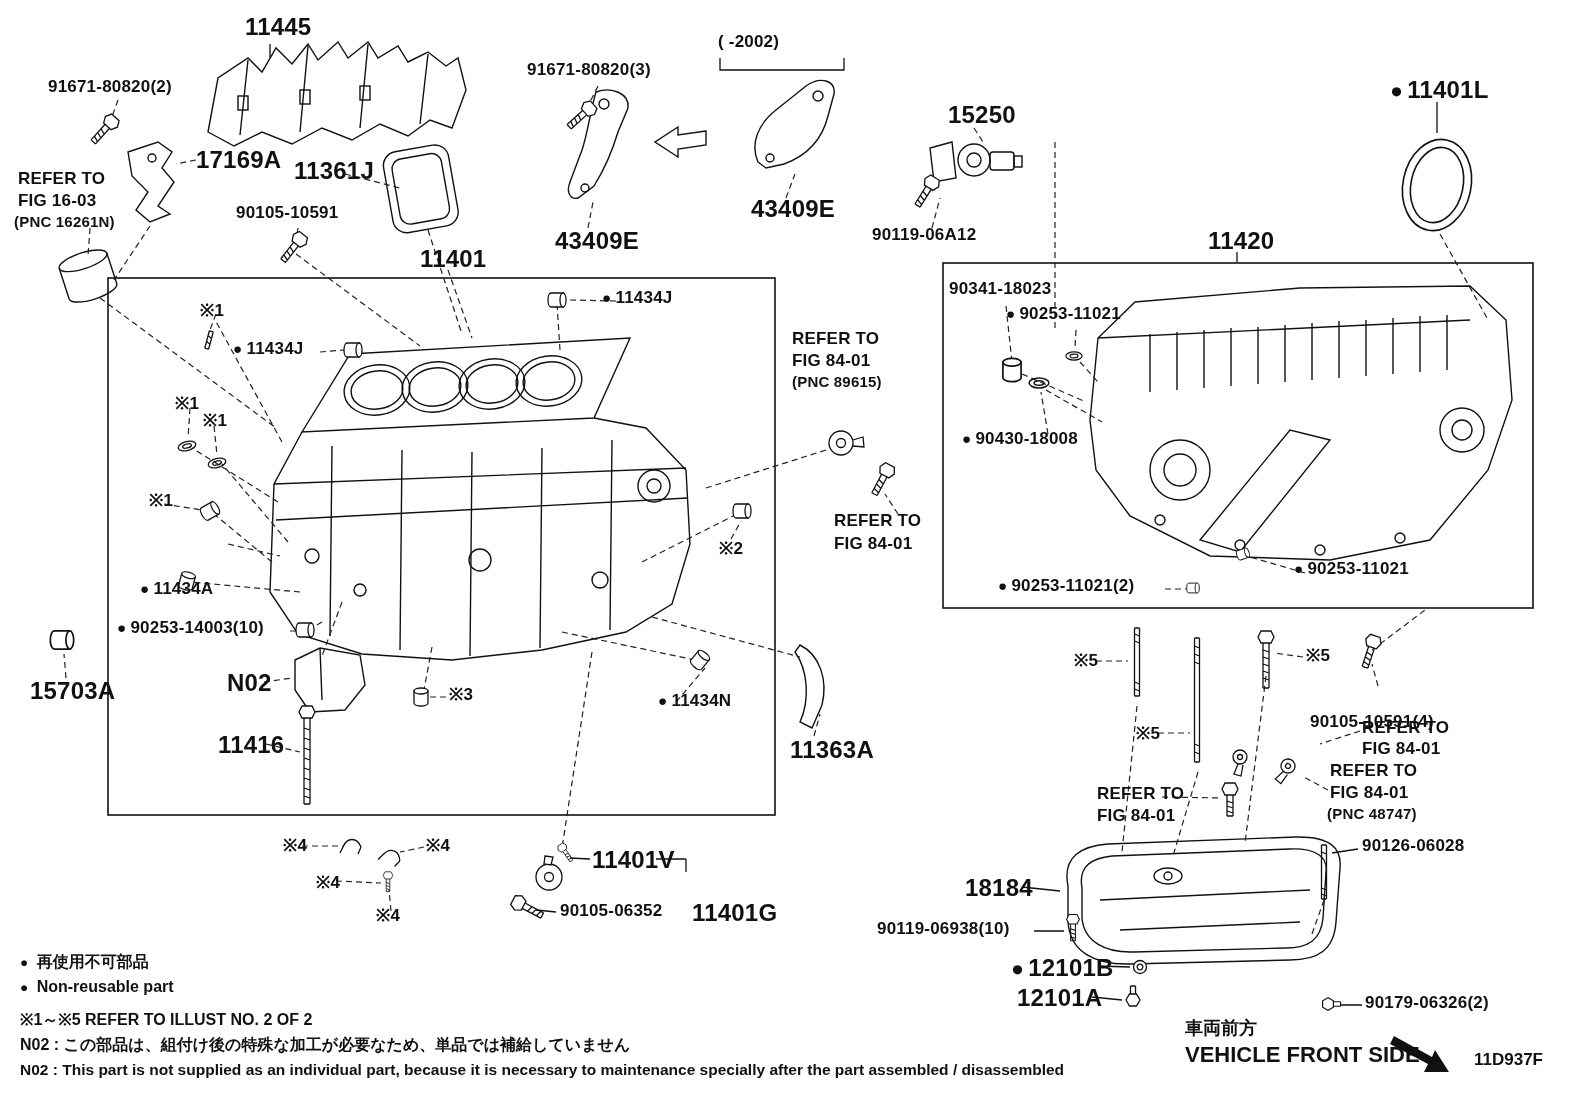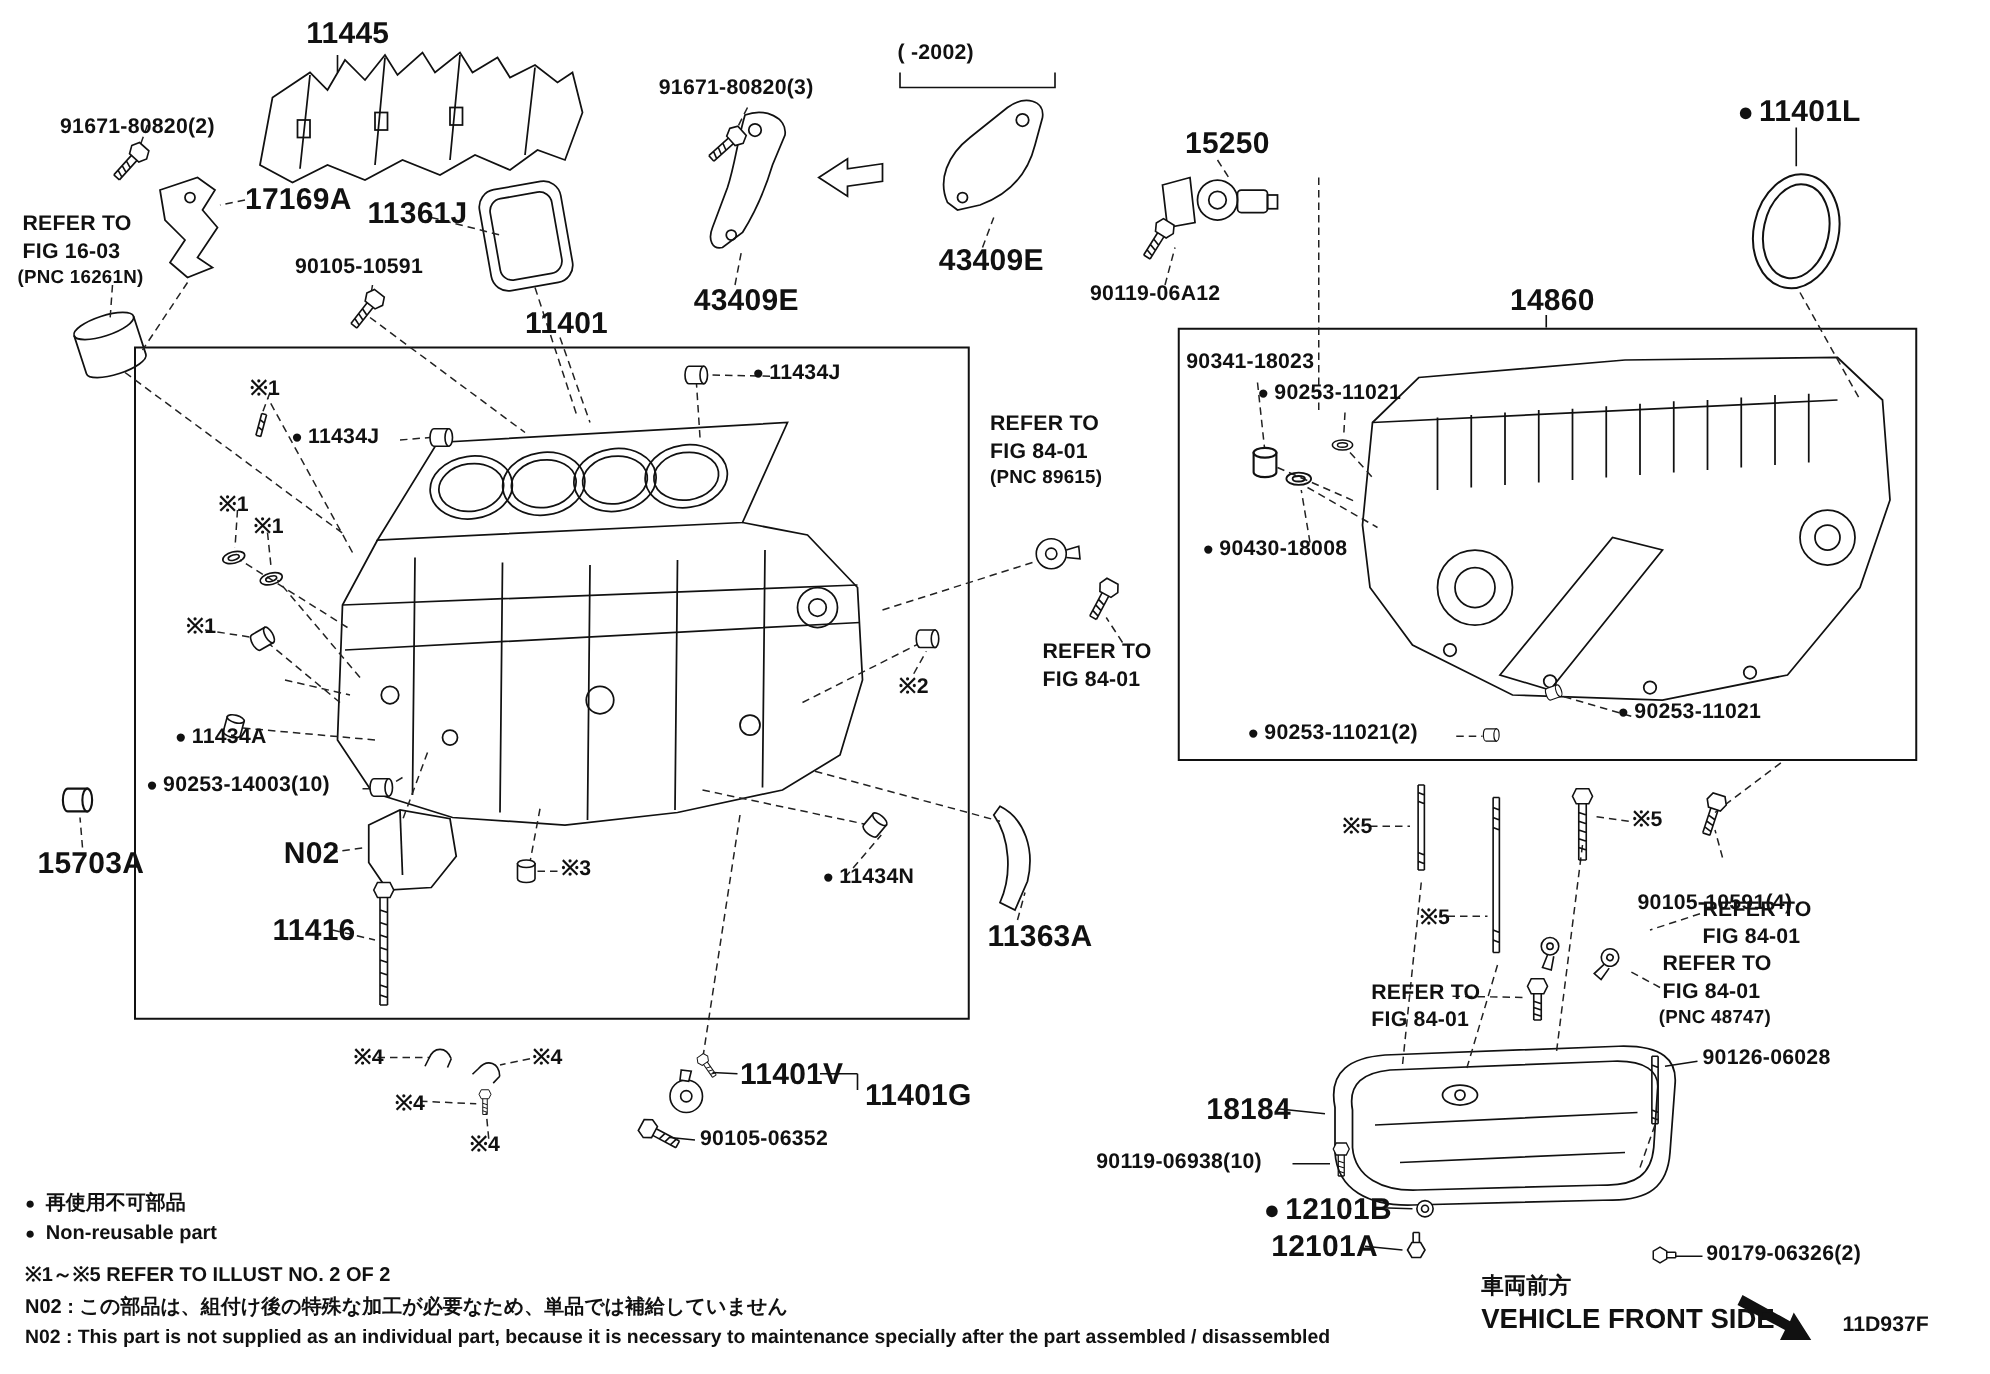--- a/index.html
+++ b/index.html
@@ -270,36 +270,36 @@
       <use href="#sym-jet" transform="translate(1288,766) rotate(25) scale(1)"></use>
       <use href="#sym-sensor" transform="translate(841,443) rotate(0) scale(1)"></use>
       <use href="#sym-knock" transform="translate(549,877) rotate(0) scale(1)"></use>
       <use href="#sym-bolt" transform="translate(566,853) rotate(-35) scale(0.6)"></use>
       <use href="#sym-bolt-xlong" transform="translate(307,758) rotate(0) scale(1)"></use>
     </g>
 </svg>
 
 <div id="labels-layer">
     <div class="lbl big" style="left: 245px; top: 14px;"><span>11445</span></div>
-    <div class="lbl" style="left: 48px; top: 92px; text-align: right;"><span>91671-80820(2)</span></div>
+    <div class="lbl" style="left: 48px; top: 78px; text-align: right;"><span>91671-80820(2)</span></div>
     <div class="lbl big" style="left: 196px; top: 147px;"><span>17169A</span></div>
     <div class="lbl" style="left: 18px; top: 170px;"><span>REFER TO</span></div>
     <div class="lbl" style="left: 18px; top: 192px;"><span>FIG 16-03</span></div>
     <div class="lbl small" style="left: 14px; top: 214px;"><span>(PNC 16261N)</span></div>
     <div class="lbl big" style="left: 294px; top: 158px;"><span>11361J</span></div>
     <div class="lbl" style="left: 236px; top: 204px;"><span>90105-10591</span></div>
     <div class="lbl big" style="left: 420px; top: 246px;"><span>11401</span></div>
     <div class="lbl" style="left: 527px; top: 61px;"><span>91671-80820(3)</span></div>
     <div class="lbl big" style="left: 555px; top: 228px;"><span>43409E</span></div>
     <div class="lbl" style="left: 718px; top: 33px;"><span>(   -2002)</span></div>
     <div class="lbl big" style="left: 751px; top: 196px;"><span>43409E</span></div>
     <div class="lbl big" style="left: 948px; top: 102px;"><span>15250</span></div>
     <div class="lbl" style="left: 872px; top: 226px;"><span>90119-06A12</span></div>
     <div class="lbl big" style="left: 1390px; top: 77px;"><span class="bullet">●</span><span>11401L</span></div>
-    <div class="lbl big" style="left: 1208px; top: 228px;"><span>14860</span></div>
+    <div class="lbl big" style="left: 1208px; top: 228px;"><span>11420</span></div>
     <div class="lbl" style="left: 949px; top: 280px;"><span>90341-18023</span></div>
     <div class="lbl" style="left: 1006px; top: 305px;"><span class="bullet">●</span><span>90253-11021</span></div>
     <div class="lbl" style="left: 962px; top: 430px;"><span class="bullet">●</span><span>90430-18008</span></div>
     <div class="lbl" style="left: 792px; top: 330px;"><span>REFER TO</span></div>
     <div class="lbl" style="left: 792px; top: 352px;"><span>FIG 84-01</span></div>
     <div class="lbl small" style="left: 792px; top: 374px;"><span>(PNC 89615)</span></div>
     <div class="lbl" style="left: 834px; top: 512px;"><span>REFER TO</span></div>
     <div class="lbl" style="left: 834px; top: 535px;"><span>FIG 84-01</span></div>
     <div class="lbl" style="left: 998px; top: 577px;"><span class="bullet">●</span><span>90253-11021(2)</span></div>
     <div class="lbl" style="left: 1294px; top: 560px;"><span class="bullet">●</span><span>90253-11021</span></div>
@@ -316,21 +316,21 @@
     <div class="lbl big" style="left: 218px; top: 732px;"><span>11416</span></div>
     <div class="lbl" style="left: 449px; top: 686px;"><span>※3</span></div>
     <div class="lbl" style="left: 658px; top: 692px;"><span class="bullet">●</span><span>11434N</span></div>
     <div class="lbl" style="left: 719px; top: 540px;"><span>※2</span></div>
     <div class="lbl big" style="left: 790px; top: 737px;"><span>11363A</span></div>
     <div class="lbl" style="left: 283px; top: 837px;"><span>※4</span></div>
     <div class="lbl" style="left: 426px; top: 837px;"><span>※4</span></div>
     <div class="lbl" style="left: 316px; top: 874px;"><span>※4</span></div>
     <div class="lbl" style="left: 376px; top: 907px;"><span>※4</span></div>
     <div class="lbl big" style="left: 592px; top: 847px;"><span>11401V</span></div>
-    <div class="lbl big" style="left: 692px; top: 864px; text-align: right;"><span>11401G</span></div>
+    <div class="lbl big" style="left: 692px; top: 900px; text-align: right;"><span>11401G</span></div>
     <div class="lbl" style="left: 560px; top: 902px;"><span>90105-06352</span></div>
     <div class="lbl" style="left: 1074px; top: 652px;"><span>※5</span></div>
     <div class="lbl" style="left: 1306px; top: 647px;"><span>※5</span></div>
     <div class="lbl" style="left: 1136px; top: 725px;"><span>※5</span></div>
     <div class="lbl" style="left: 1310px; top: 665px; margin-top: 48px;"><span>90105-10591(4)</span></div>
     <div class="lbl" style="left: 1362px; top: 719px;"><span>REFER TO</span></div>
     <div class="lbl" style="left: 1362px; top: 740px;"><span>FIG 84-01</span></div>
     <div class="lbl" style="left: 1330px; top: 762px;"><span>REFER TO</span></div>
     <div class="lbl" style="left: 1330px; top: 784px;"><span>FIG 84-01</span></div>
     <div class="lbl small" style="left: 1327px; top: 806px;"><span>(PNC 48747)</span></div>

